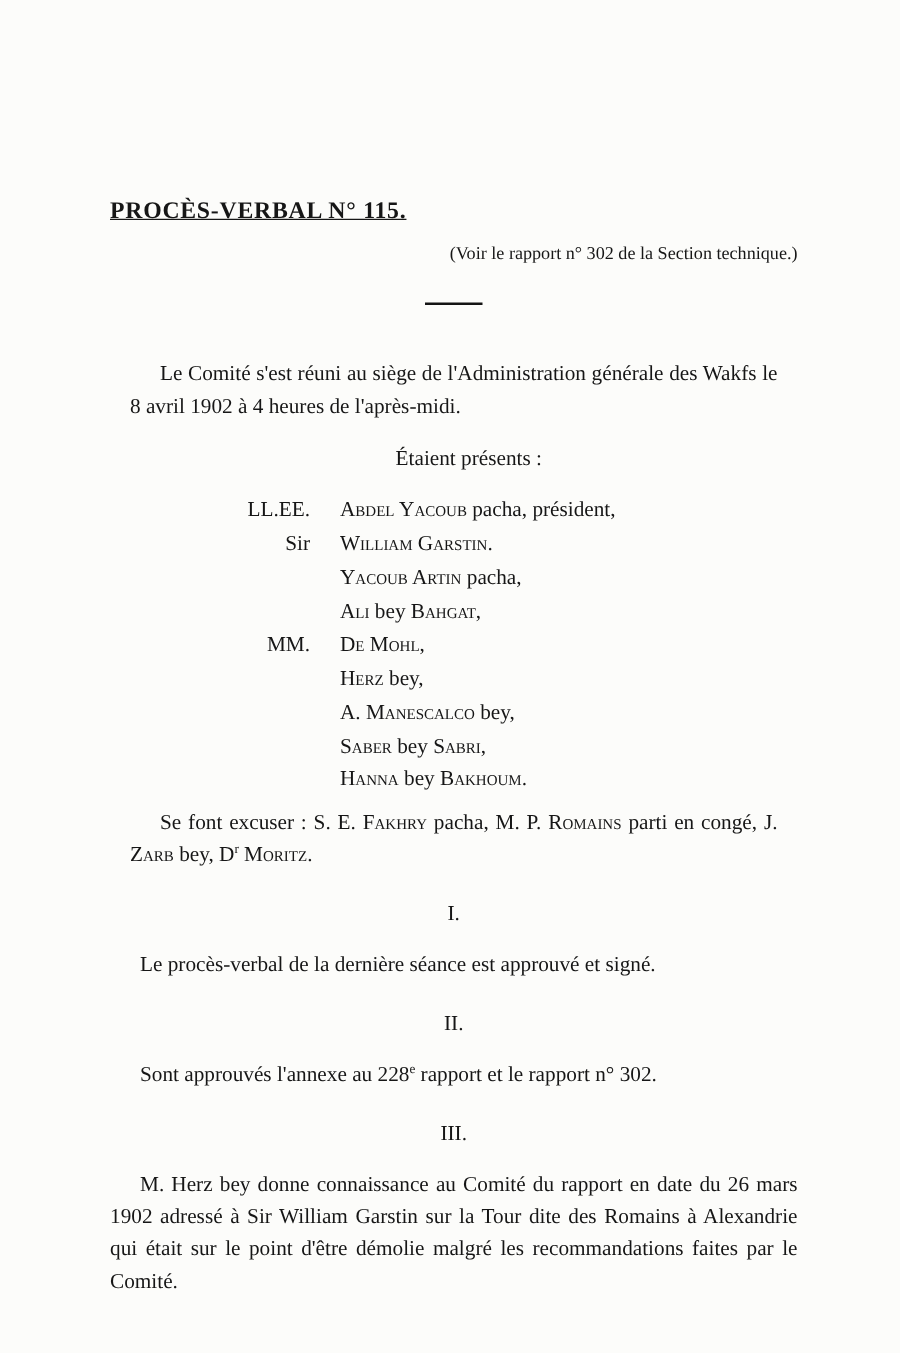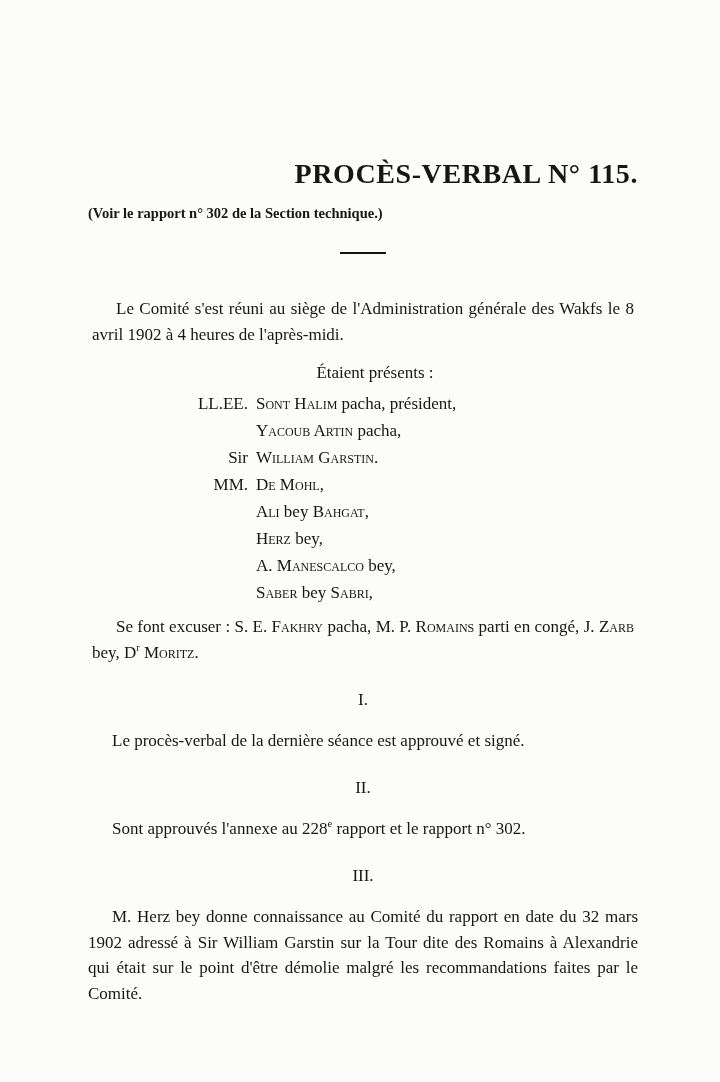--- a/index.html
+++ b/index.html
@@ -4,28 +4,28 @@
 <style>
   html,body{margin:0;padding:0;}
   body{
     width:720px;height:1082px;
     background:#fcfcfa;color:#161616;
     font-family:"Liberation Serif","DejaVu Serif",serif;
     overflow:hidden;
   }
   .page{padding:84px 82px 40px 88px;box-sizing:border-box;width:720px;}
   .page-number{text-align:center;font-size:17px;letter-spacing:2px;}
-  .title{margin:74px 0 0;text-align:right;font-size:28px;font-weight:700;letter-spacing:.6px;}
-  .subtitle{margin-top:15px;text-align:left;font-size:14.5px;font-weight:700;}
+  .title{margin:74px 0 0;text-align:left;font-size:19px;font-weight:700;letter-spacing:.6px;text-decoration:underline;}
+  .subtitle{margin-top:15px;text-align:right;font-size:14.5px;font-weight:400;}
   .rule{width:46px;border:0;border-top:2px solid #141414;margin:30px auto 0;}
-  .para{margin:4px;font-size:17px;line-height:1.52;text-align:justify;text-indent:24px;}
+  .para{margin:16px;font-size:17px;line-height:1.52;text-align:justify;text-indent:24px;}
   .intro{margin-top:42px;}
   .presents{margin-top:12px;text-align:center;}
   .attendees{margin-top:6px;font-size:17px;line-height:1.58;}
-  .att-row{display:grid;grid-template-columns:88px 1fr;column-gap:8px;margin-left:72px;}
+  .att-row{display:grid;grid-template-columns:88px 1fr;column-gap:24px;margin-left:72px;}
   .att-prefix{text-align:right;}
   .excuses{margin-top:8px;}
   .sc{font-variant:small-caps;}
   .sup{vertical-align:super;font-size:.62em;line-height:0;}
   .section-heading{text-align:center;font-size:17px;font-weight:400;margin:24px 0 18px;}
   .section-para{margin:0;}
 </style>
 </head>
 <body>
 
@@ -38,59 +38,60 @@
 
   <hr class="rule">
 
   <p class="para intro">Le Comité s'est réuni au siège de l'Administration générale des Wakfs le 8 avril 1902 à 4 heures de l'après-midi.</p>
 
   <p class="para presents">Étaient présents :</p>
 
   <div class="attendees">
     <div class="att-row">
         <span class="att-prefix">LL.EE.</span>
-        <span class="att-name"><span class="sc">Sont Halim</span><span> pacha, président,</span></span>
+        <span class="att-name"><span class="sc">Abdel Yacoub</span><span> pacha, président,</span></span>
+      </div>
+    <div class="att-row">
+        <span class="att-prefix">Sir</span>
+        <span class="att-name"><span class="sc">William Garstin</span><span>.</span></span>
       </div>
     <div class="att-row">
         <span class="att-prefix"></span>
         <span class="att-name"><span class="sc">Yacoub Artin</span><span> pacha,</span></span>
       </div>
     <div class="att-row">
-        <span class="att-prefix">Sir</span>
-        <span class="att-name"><span class="sc">William Garstin</span><span>.</span></span>
+        <span class="att-prefix"></span>
+        <span class="att-name"><span class="sc">Ali</span><span> bey </span><span class="sc">Bahgat</span><span>,</span></span>
       </div>
     <div class="att-row">
         <span class="att-prefix">MM.</span>
         <span class="att-name"><span class="sc">De Mohl</span><span>,</span></span>
-      </div>
-    <div class="att-row">
-        <span class="att-prefix"></span>
-        <span class="att-name"><span class="sc">Ali</span><span> bey </span><span class="sc">Bahgat</span><span>,</span></span>
       </div>
     <div class="att-row">
         <span class="att-prefix"></span>
         <span class="att-name"><span class="sc">Herz</span><span> bey,</span></span>
       </div>
     <div class="att-row">
         <span class="att-prefix"></span>
         <span class="att-name"><span class="sc">A. Manescalco</span><span> bey,</span></span>
       </div>
     <div class="att-row">
         <span class="att-prefix"></span>
         <span class="att-name"><span class="sc">Saber</span><span> bey </span><span class="sc">Sabri</span><span>,</span></span>
       </div>
     <div class="att-row">
         <span class="att-prefix"></span>
+        <span class="att-name"><span class="sc">Hanna</span><span> bey </span><span class="sc">Bakhoum</span><span>.</span></span>
       </div>
   </div>
 
   <p class="para excuses"><span>Se font excuser : S. E. </span><span class="sc">Fakhry</span><span> pacha, M. P. </span><span class="sc">Romains</span><span> parti en congé, J. </span><span class="sc">Zarb</span><span> bey, D</span><span class="sup">r</span><span> </span><span class="sc">Moritz</span><span>.</span></p>
 
   <div class="section-heading">I.</div>
   <p class="para section-para">Le procès-verbal de la dernière séance est approuvé et signé.</p>
 
   <div class="section-heading">II.</div>
   <p class="para section-para"><span>Sont approuvés l'annexe au 228</span><span class="sup">e</span><span> rapport et le rapport n° 302.</span></p>
 
   <div class="section-heading">III.</div>
-  <p class="para section-para">M. Herz bey donne connaissance au Comité du rapport en date du 32 mars 1902 adressé à Sir William Garstin sur la Tour dite des Romains à Alexandrie qui était sur le point d'être démolie malgré les recommandations faites par le Comité.</p>
+  <p class="para section-para">M. Herz bey donne connaissance au Comité du rapport en date du 26 mars 1902 adressé à Sir William Garstin sur la Tour dite des Romains à Alexandrie qui était sur le point d'être démolie malgré les recommandations faites par le Comité.</p>
 
 </div>
 
 </body></html>

